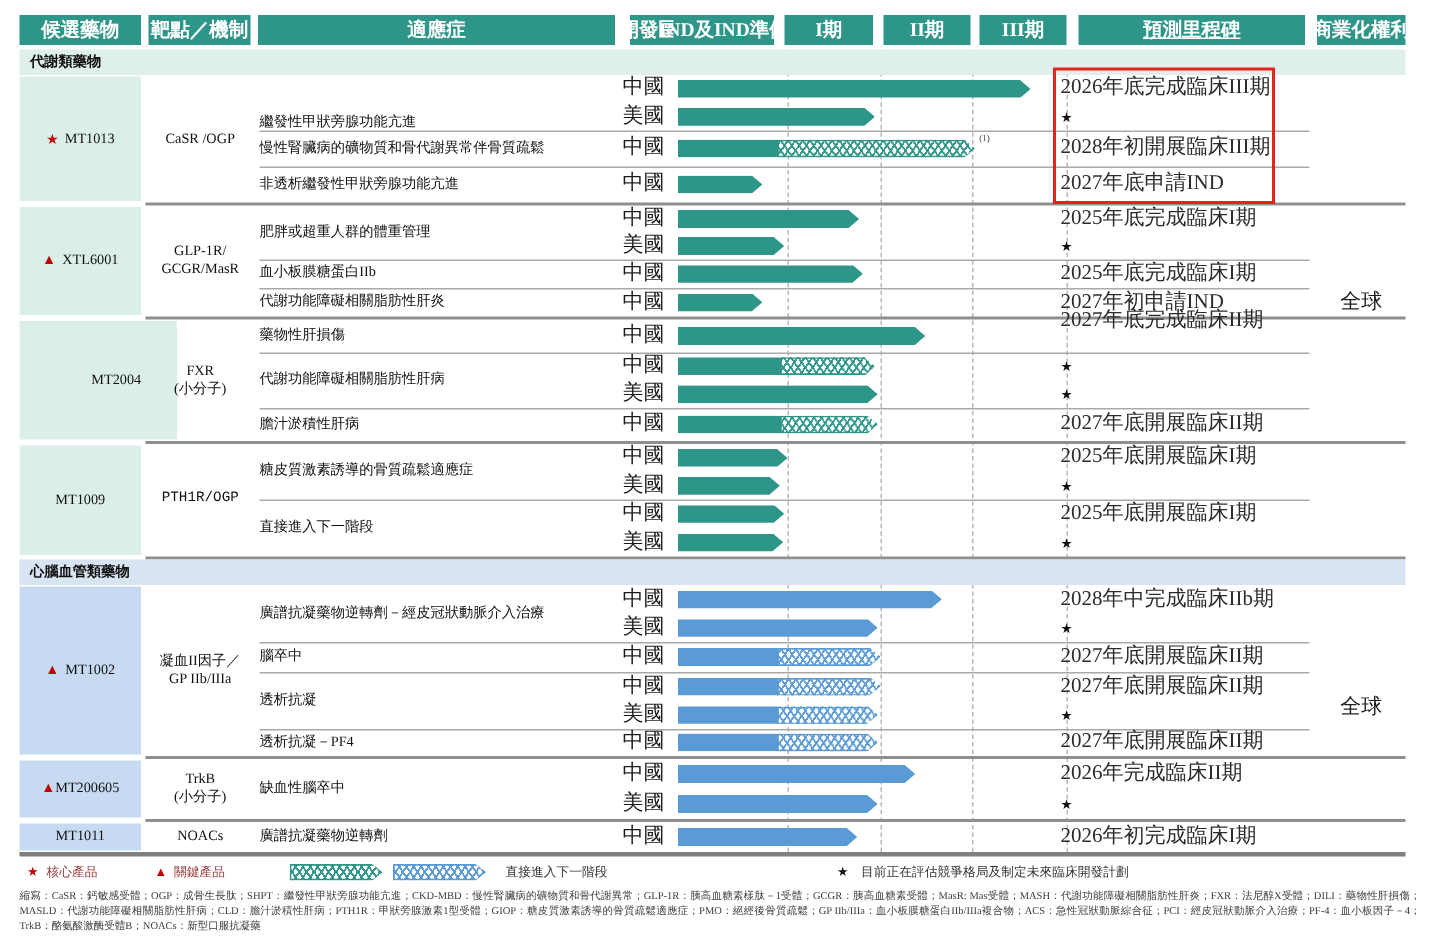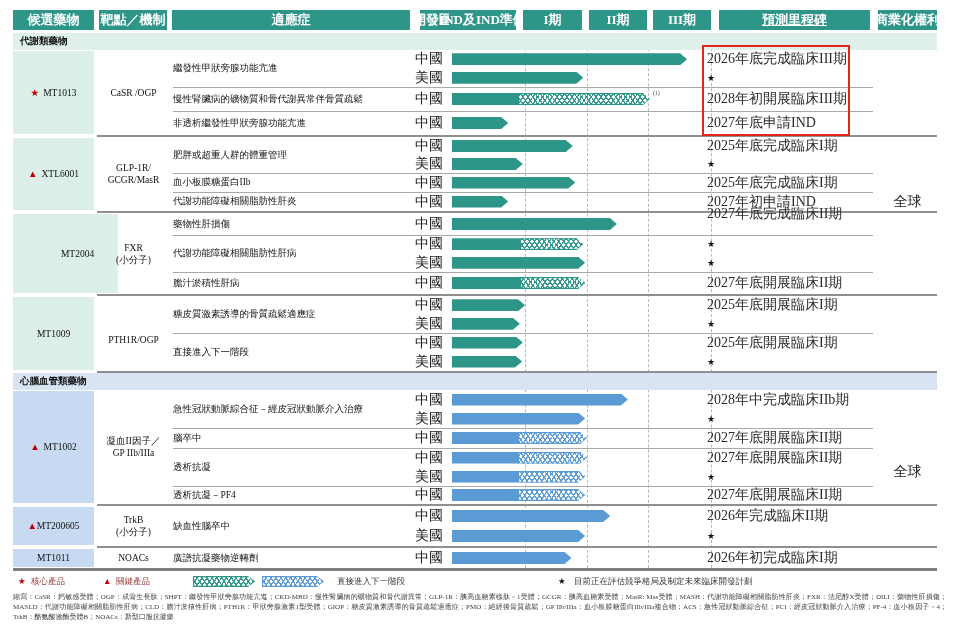--- a/index.html
+++ b/index.html
@@ -64,21 +64,21 @@
   <div id="tbody">
       <div class="secbar" style="top: 33px; background: rgb(223, 240, 235);">代謝類藥物</div>
       <div class="txt" style="left: 878px; top: 196px; width: 59px; text-align: center;">全球</div>
       <div class="ccell" style="top: 51px; height: 83px; background: rgb(219, 238, 231);">
         <span class="mkred" style="margin-right: 4px;">★</span>
         <span>MT1013</span>
       </div>
       <div class="tcell" style="top: 50px; height: 85px;">
         <span>CaSR /OGP</span>
       </div>
-      <div class="icell" style="top: 50px; height: 37px; font-family: Liberation Serif, serif;">繼發性甲狀旁腺功能亢進</div>
+      <div class="icell" style="top: 64px; height: 37px; font-family: Liberation Serif, serif;">繼發性甲狀旁腺功能亢進</div>
       <div class="txt" style="left: 410px; top: 53.25px; width: 38px; text-align: center;">中國</div>
       <div class="bar" style="left: 452px; top: 53.25px; width: 235.06px; background: rgb(46, 150, 137);"></div>
       <div class="txt" style="left: 410px; top: 71.75px; width: 38px; text-align: center;">美國</div>
       <div class="bar" style="left: 452px; top: 71.75px; width: 131.28px; background: rgb(46, 150, 137);"></div>
       <div class="txt" style="left: 707px; top: 53.25px; width: 160px; color: rgb(43, 43, 43);">2026年底完成臨床III期</div>
       <div class="star9" style="left: 707px; top: 71.75px;">★</div>
       <div class="sep" style="left: 173px; width: 700px; top: 87px;"></div>
       <div class="icell" style="top: 87px; height: 24px;">慢性腎臟病的礦物質和骨代謝異常伴骨質疏鬆</div>
       <div class="txt" style="left: 410px; top: 93px; width: 38px; text-align: center;">中國</div>
       <div class="bar" style="left: 452px; top: 93px; width: 197.89px;">
@@ -147,21 +147,21 @@
       <div class="txt" style="left: 410px; top: 277px; width: 38px; text-align: center;">中國</div>
       <div class="bar" style="left: 452px; top: 277px; width: 133.14px;">
         <div class="bseg" style="left: 0px; width: 67.89px; background: rgb(46, 150, 137);"></div>
         <div class="bseg hg" style="left: 67.89px; right: 0px;"></div>
       </div>
       <div class="txt" style="left: 707px; top: 277px; width: 160px; color: rgb(43, 43, 43);">2027年底開展臨床II期</div>
       <div class="bsep" style="left: 97px; width: 840px; top: 294px;"></div>
       <div class="ccell" style="top: 297px; height: 73px; background: rgb(219, 238, 231);">
         <span>MT1009</span>
       </div>
-      <div class="tcell" style="top: 308px; height: 64px;">
+      <div class="tcell" style="top: 300px; height: 64px; font-family: Liberation Mono, monospace;">
         <span>PTH1R/OGP</span>
       </div>
       <div class="icell" style="top: 296px; height: 37px;">糖皮質激素誘導的骨質疏鬆適應症</div>
       <div class="txt" style="left: 410px; top: 299.25px; width: 38px; text-align: center;">中國</div>
       <div class="bar" style="left: 452px; top: 299.25px; width: 73px; background: rgb(46, 150, 137);"></div>
       <div class="txt" style="left: 410px; top: 317.75px; width: 38px; text-align: center;">美國</div>
       <div class="bar" style="left: 452px; top: 317.75px; width: 67.89px; background: rgb(46, 150, 137);"></div>
       <div class="txt" style="left: 707px; top: 299.25px; width: 160px; color: rgb(43, 43, 43);">2025年底開展臨床I期</div>
       <div class="star9" style="left: 707px; top: 317.75px;">★</div>
       <div class="sep" style="left: 173px; width: 700px; top: 333px;"></div>
@@ -176,21 +176,21 @@
       <div class="secbar" style="top: 373px; background: rgb(217, 228, 243);">心腦血管類藥物</div>
       <div class="txt" style="left: 878px; top: 466px; width: 59px; text-align: center;">全球</div>
       <div class="ccell" style="top: 391px; height: 112px; background: rgb(199, 218, 242);">
         <span class="mkred" style="margin-right: 4px;">▲</span>
         <span>MT1002</span>
       </div>
       <div class="tcell" style="top: 390px; height: 114px;">
         <span>凝血II因子／</span>
         <span>GP IIb/IIIa</span>
       </div>
-      <div class="icell" style="top: 390px; height: 38px;">急性冠狀動脈綜合征－經皮冠狀動脈介入治療</div>
+      <div class="icell" style="top: 390px; height: 38px;">廣譜抗凝藥物逆轉劑－經皮冠狀動脈介入治療</div>
       <div class="txt" style="left: 410px; top: 393.5px; width: 38px; text-align: center;">中國</div>
       <div class="bar" style="left: 452px; top: 393.5px; width: 175.87px; background: rgb(91, 155, 213);"></div>
       <div class="txt" style="left: 410px; top: 412.5px; width: 38px; text-align: center;">美國</div>
       <div class="bar" style="left: 452px; top: 412.5px; width: 133.14px; background: rgb(91, 155, 213);"></div>
       <div class="txt" style="left: 707px; top: 393.5px; width: 160px; color: rgb(43, 43, 43);">2028年中完成臨床IIb期</div>
       <div class="star9" style="left: 707px; top: 412.5px;">★</div>
       <div class="sep" style="left: 173px; width: 700px; top: 428px;"></div>
       <div class="icell" style="top: 428px; height: 20px;">腦卒中</div>
       <div class="txt" style="left: 410px; top: 432px; width: 38px; text-align: center;">中國</div>
       <div class="bar" style="left: 452px; top: 432px; width: 135px;">

